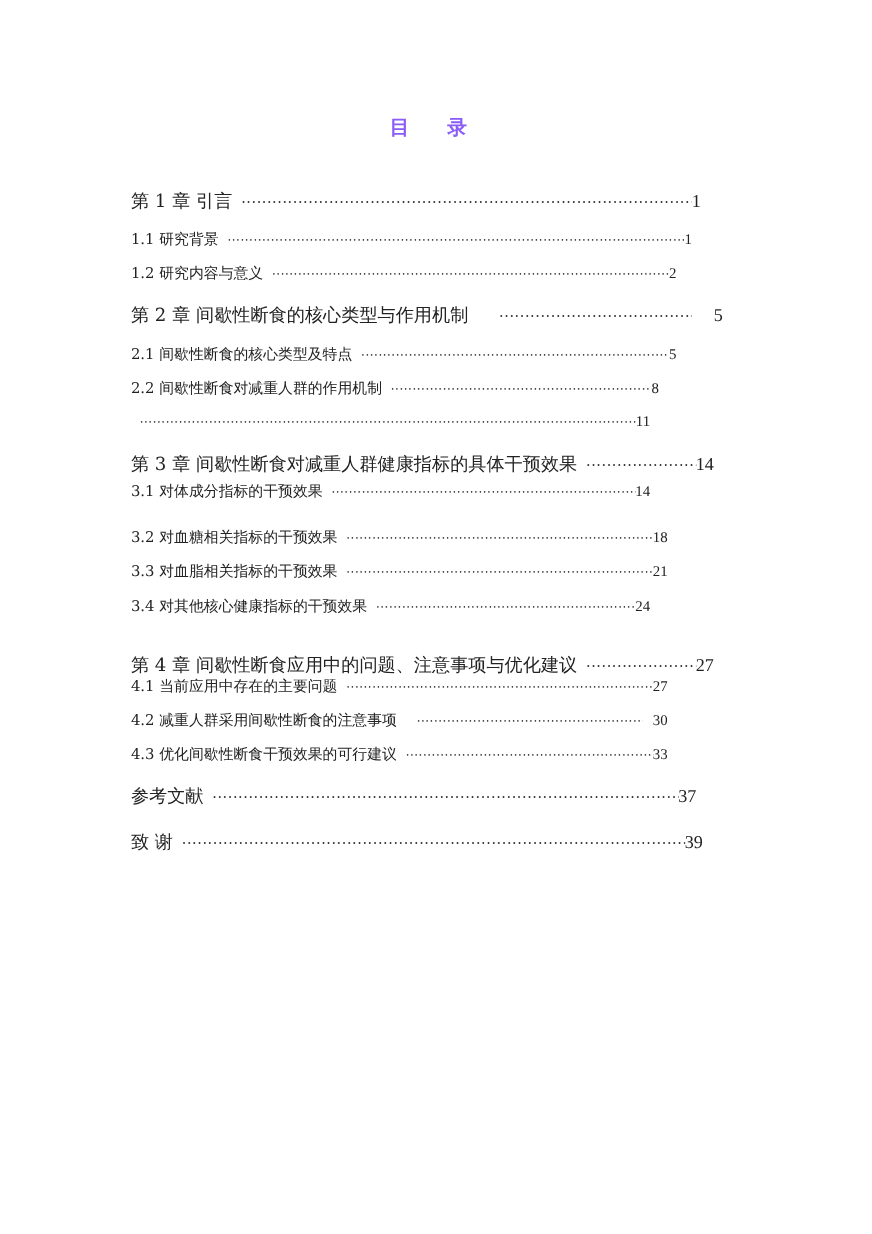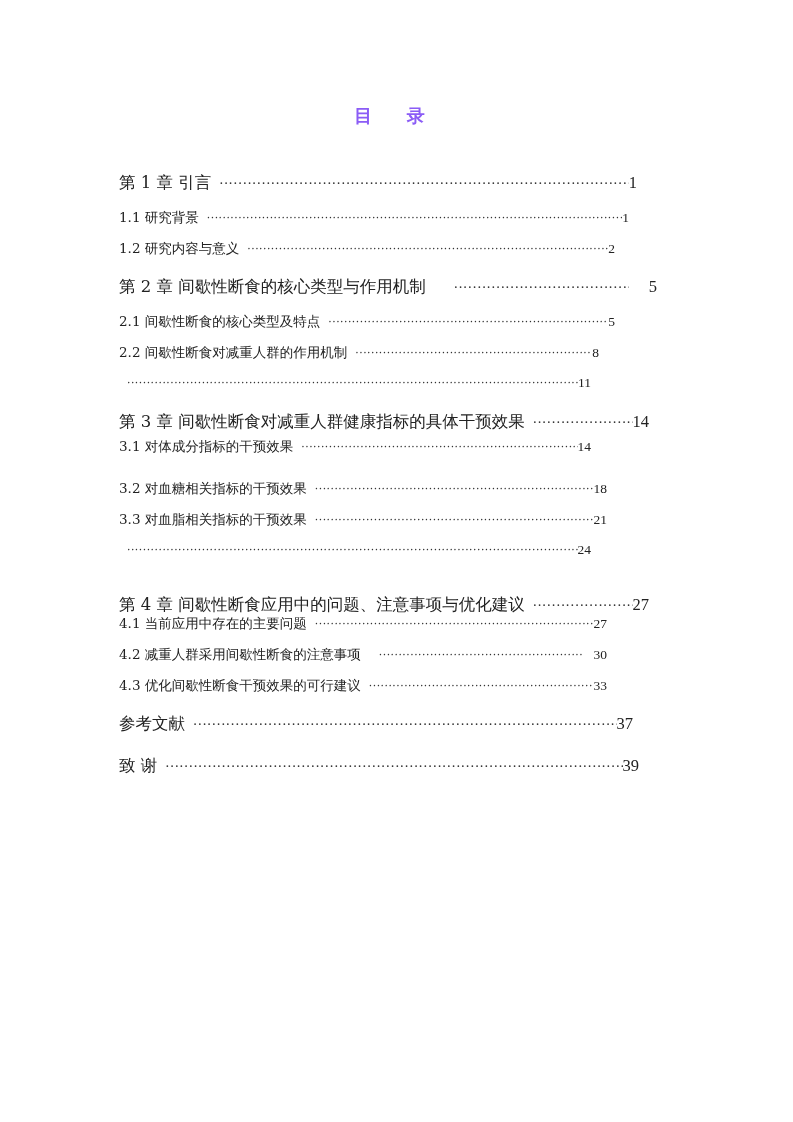--- a/index.html
+++ b/index.html
@@ -71,20 +71,21 @@
   <span class="label">3.2  对血糖相关指标的干预效果</span>
   <span class="dots"></span>
   <span class="page">18</span>
 </div>
 <div class="entry section" style="top:511px;width:488px;">
   <span class="label">3.3  对血脂相关指标的干预效果</span>
   <span class="dots"></span>
   <span class="page">21</span>
 </div>
 <div class="entry section" style="top:542px;width:472px;">
+  <span class="label">3.4  对其他核心健康指标的干预效果</span>
   <span class="dots"></span>
   <span class="page">24</span>
 </div>
 <div class="entry chapter" style="top:578px;width:530px;margin-top:16px;">
   <span class="label">第 4 章  间歇性断食应用中的问题、注意事项与优化建议</span>
   <span class="dots"></span>
   <span class="page">27</span>
 </div>
 <div class="entry section" style="top:615px;width:488px;">
   <span class="label">4.1  当前应用中存在的主要问题</span>

